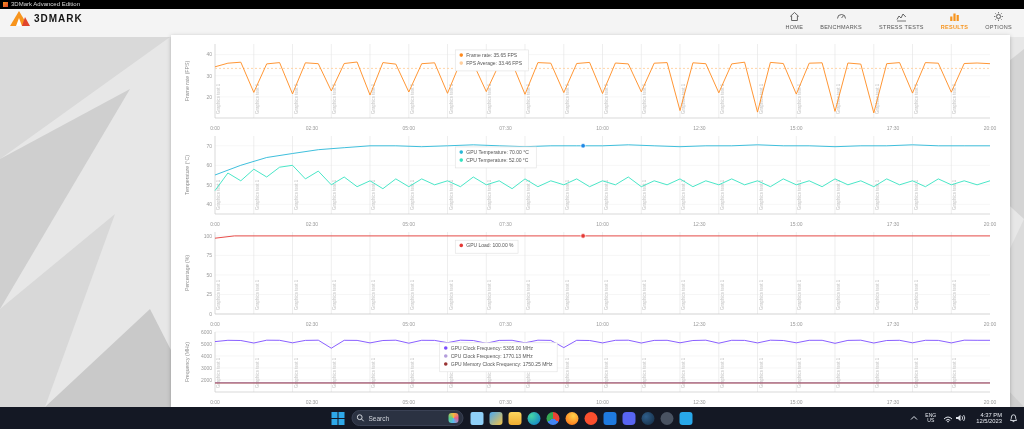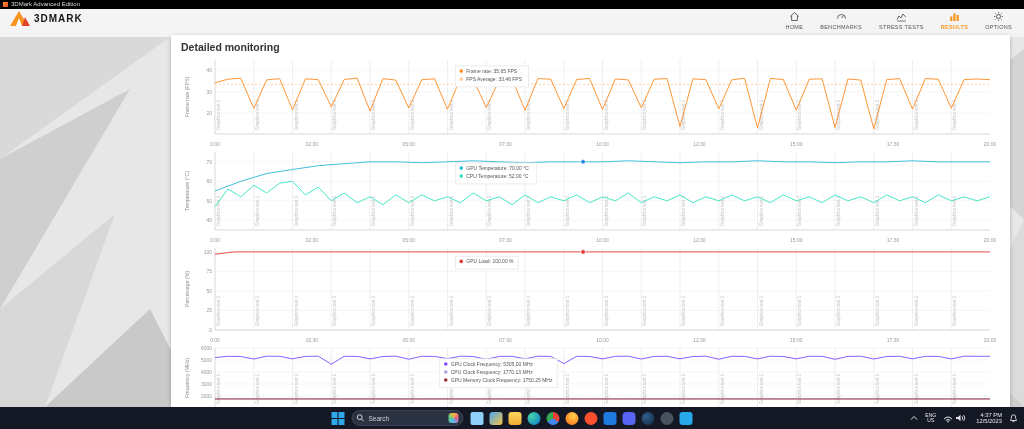--- a/index.html
+++ b/index.html
@@ -113,21 +113,20 @@
     <div class="nav-item">
       <svg viewBox="0 0 11 11">
         <circle cx="5.5" cy="5.5" r="2" fill="none" stroke="#555" stroke-width="0.9"></circle>
         <path d="M5.5 1 V2.4 M5.5 8.6 V10 M1 5.5 H2.4 M8.6 5.5 H10 M2.3 2.3 L3.3 3.3 M7.7 7.7 L8.7 8.7 M2.3 8.7 L3.3 7.7 M7.7 3.3 L8.7 2.3" stroke="#555" stroke-width="0.8"></path>
       </svg>
       <span class="lbl">OPTIONS</span>
     </div>
   </div>
 
   <div class="panel">
-    <h1>Detailed monitoring</h1>
     <div class="chart" style="height: 92px;"><svg width="819" height="92" viewBox="0 0 819 92">
           <line x1="34" y1="55.9" x2="809" y2="55.9" stroke="#f0f0f0" stroke-width="0.6"></line>
           <text x="31" y="57.7" text-anchor="end" font-size="5" fill="#9a9a9a">20</text>
           <line x1="34" y1="34.7" x2="809" y2="34.7" stroke="#f0f0f0" stroke-width="0.6"></line>
           <text x="31" y="36.5" text-anchor="end" font-size="5" fill="#9a9a9a">30</text>
           <line x1="34" y1="13.6" x2="809" y2="13.6" stroke="#f0f0f0" stroke-width="0.6"></line>
           <text x="31" y="15.4" text-anchor="end" font-size="5" fill="#9a9a9a">40</text>
           <line x1="72.8" y1="3" x2="72.8" y2="77" stroke="#e3e3e3" stroke-width="0.6"></line>
           <line x1="111.5" y1="3" x2="111.5" y2="77" stroke="#e3e3e3" stroke-width="0.6"></line>
           <line x1="150.3" y1="3" x2="150.3" y2="77" stroke="#e3e3e3" stroke-width="0.6"></line>

